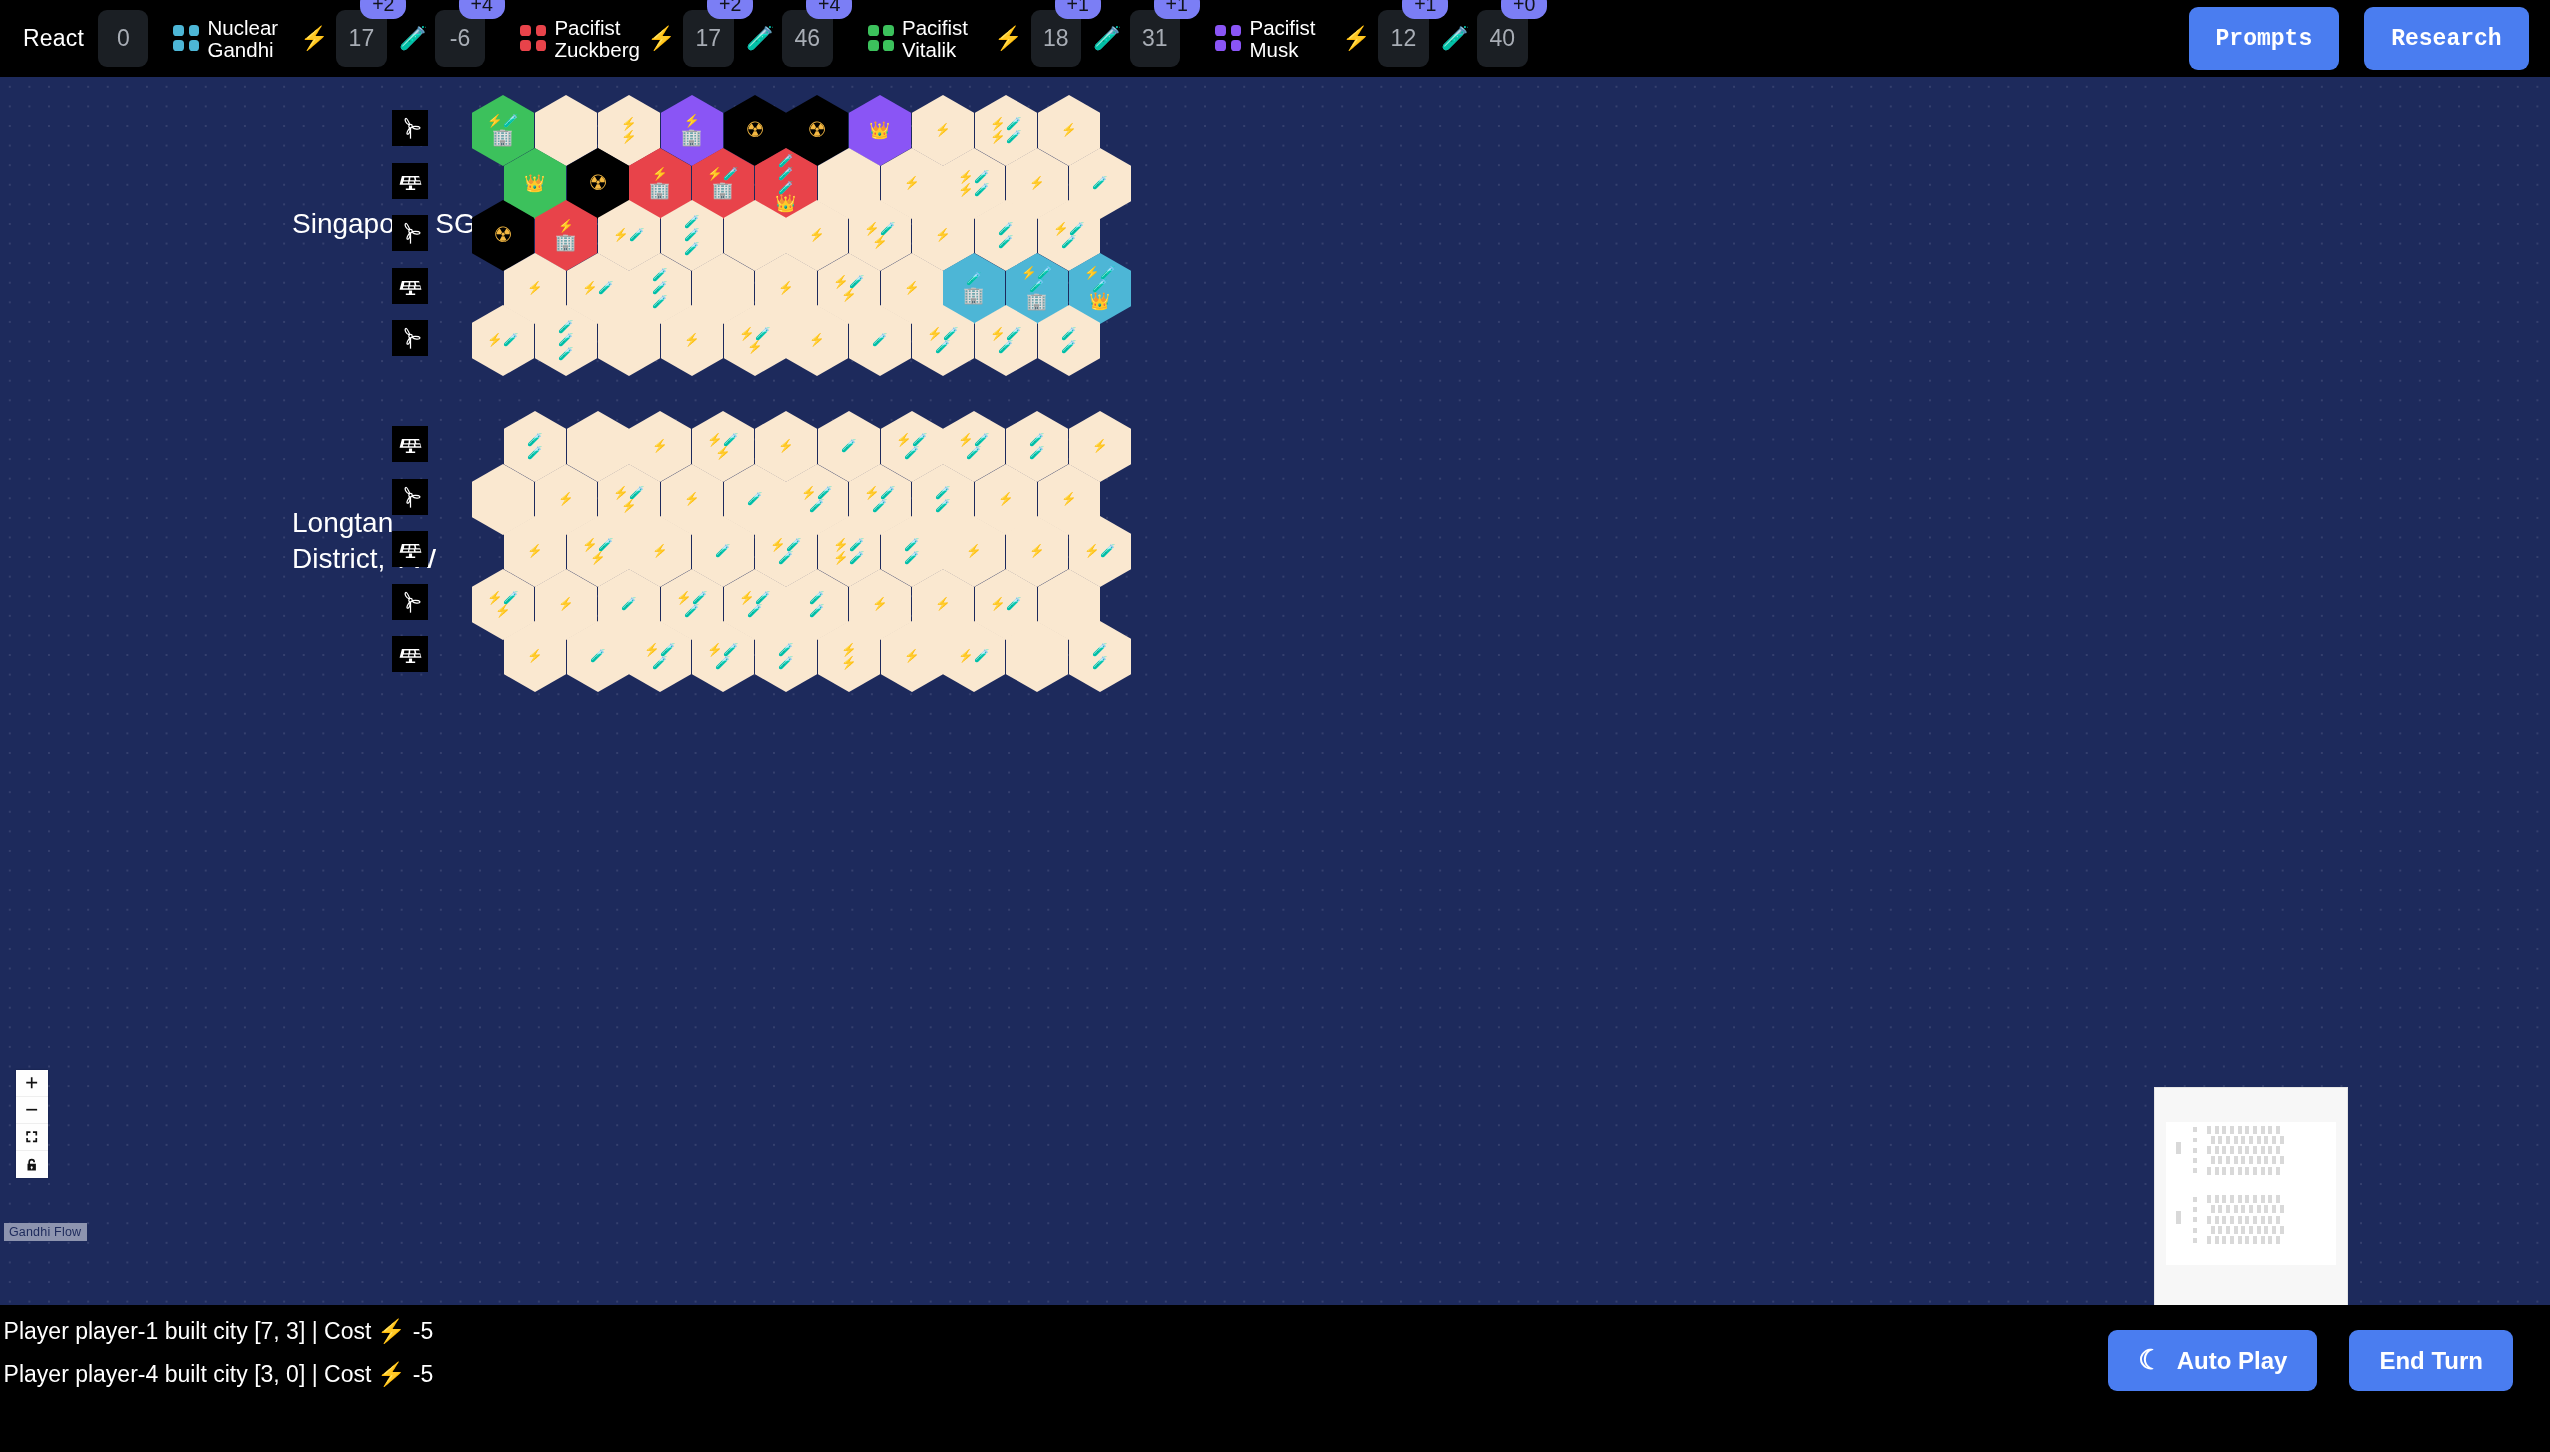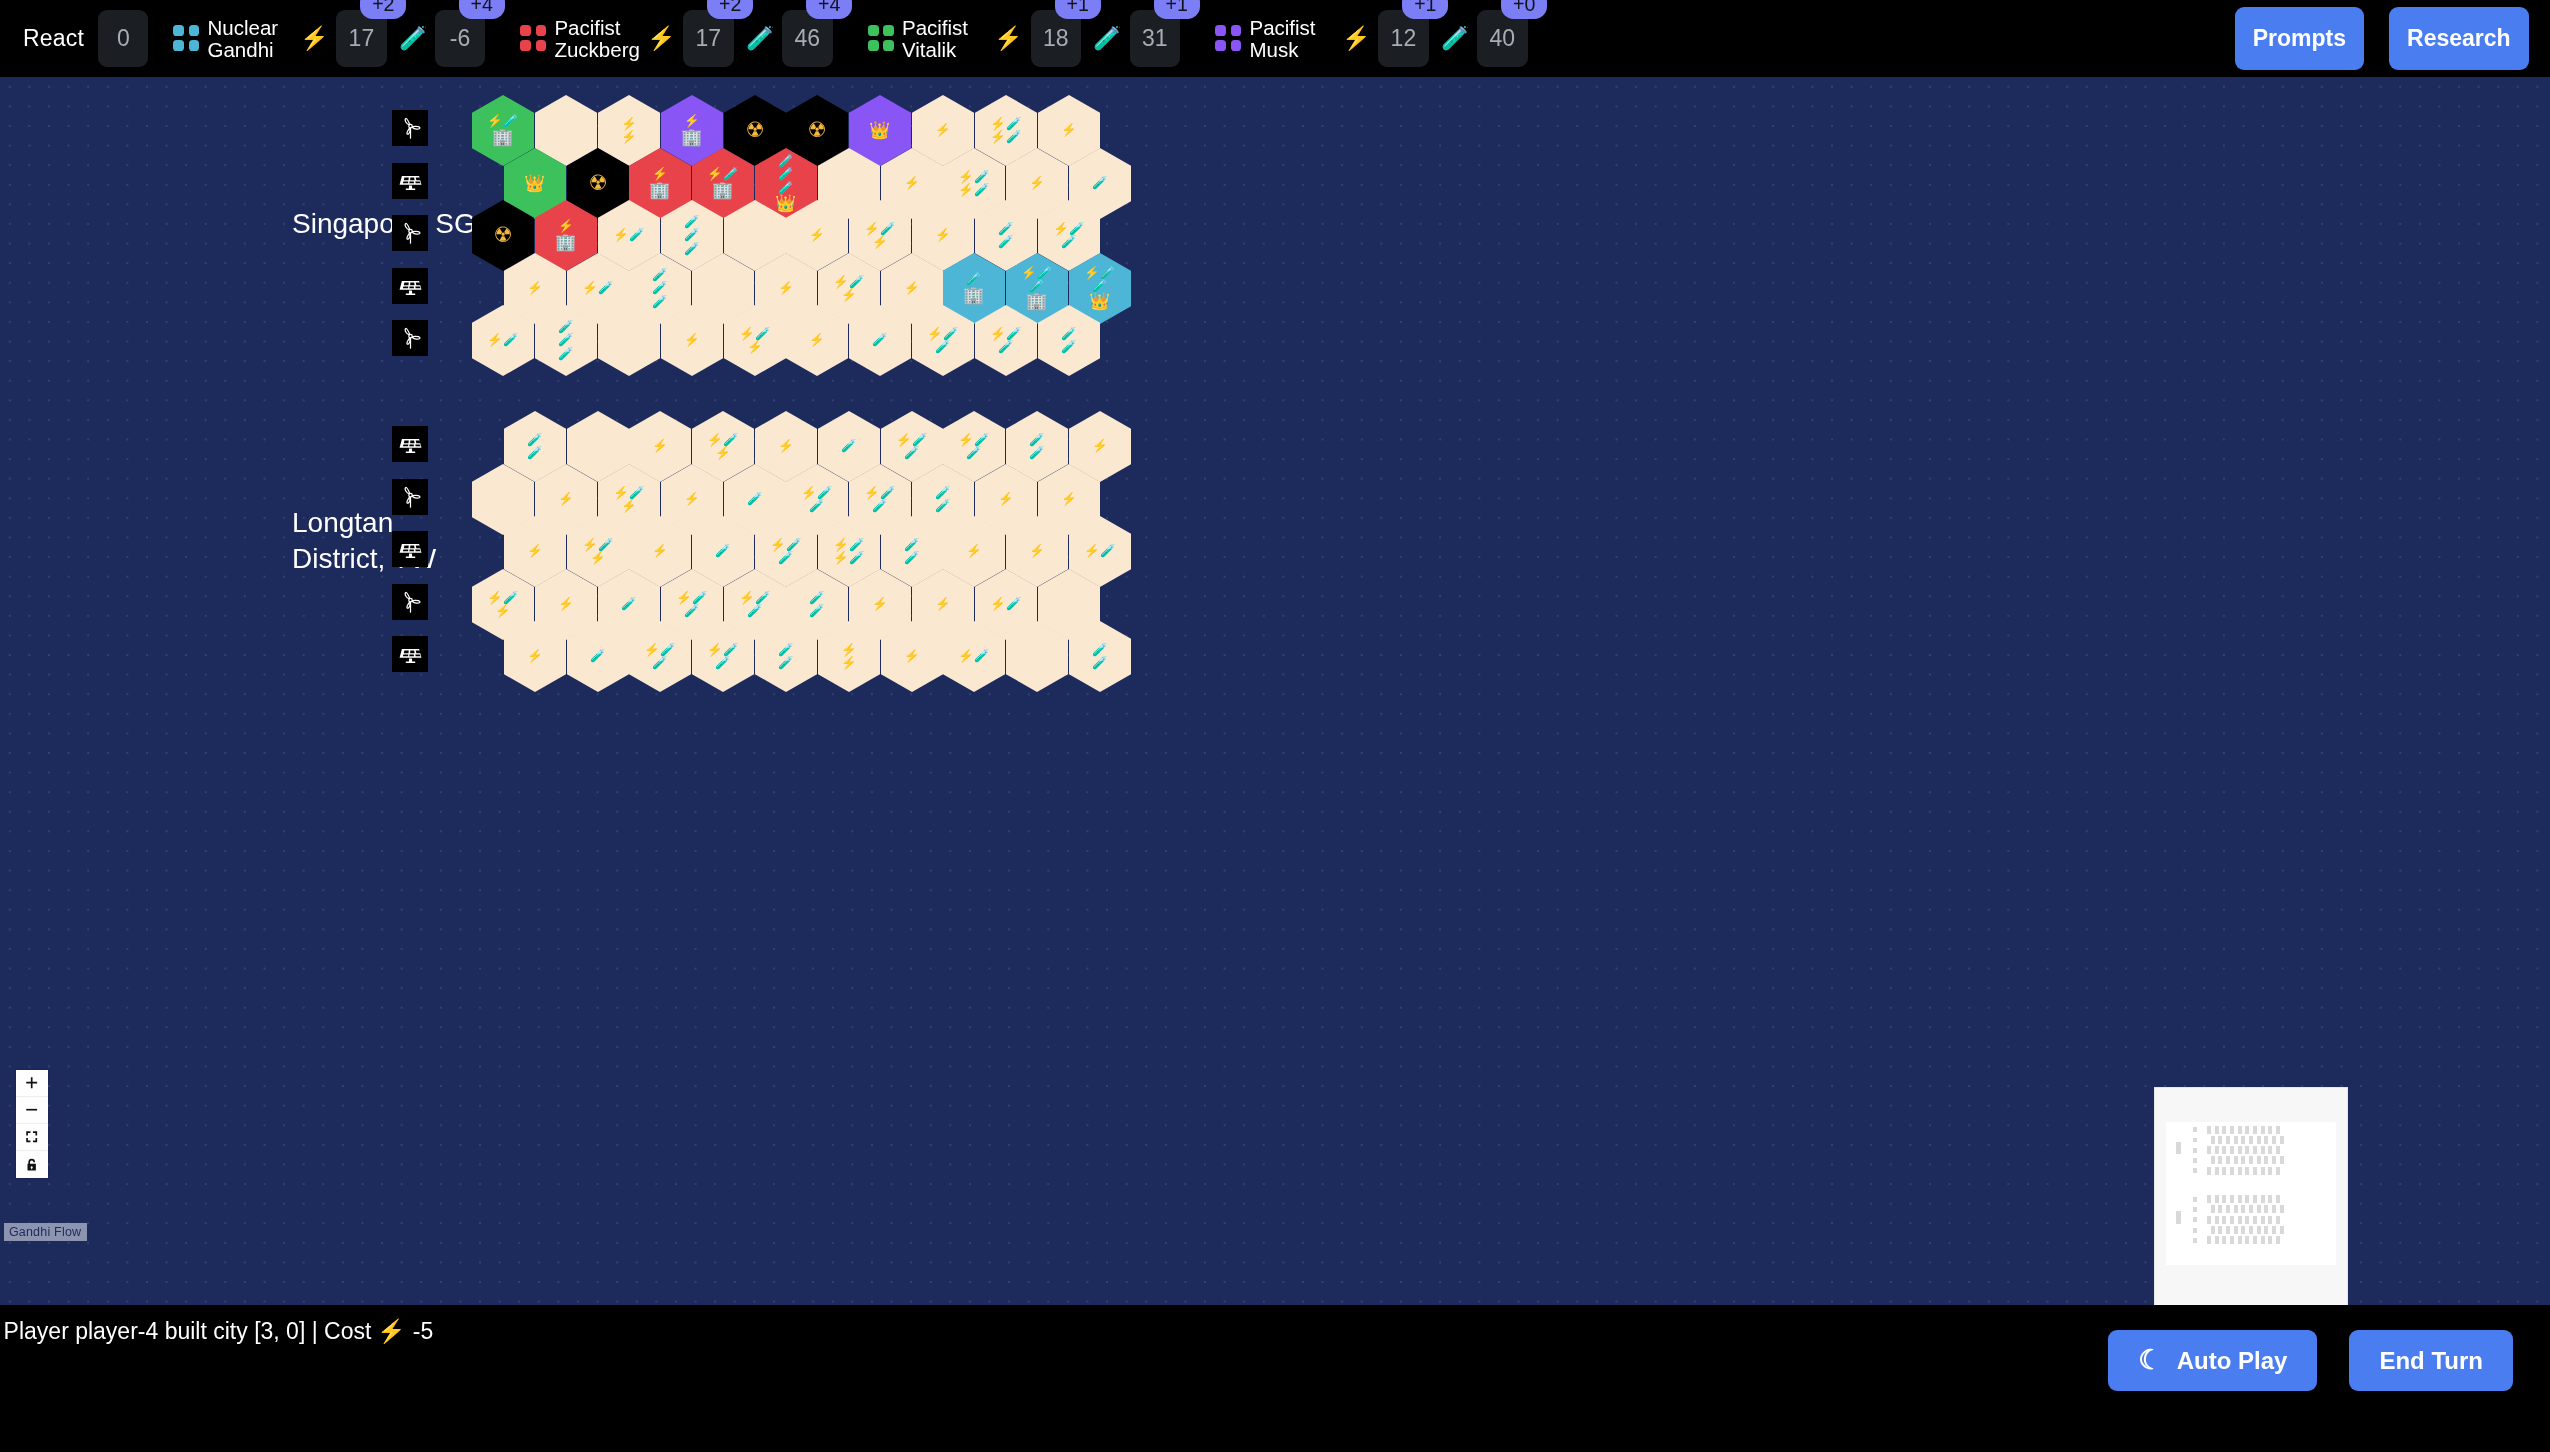--- a/index.html
+++ b/index.html
@@ -39,22 +39,22 @@
     position:absolute; top:-19.6px; right:-19.6px;
     background:#7b7ef5; color:#11131a; font-size:19.6px;
     border-radius:12.5px; padding:2.7px 11.6px; min-width:46px; text-align:center;
     font-weight:400;
   }
   .gap-sm{ width:9px; }
   .gap-md{ width:30px; }
   .spacer{ flex:1 1 auto; }
   .btn-primary{
     background:#4a7df0; color:#fff; border:none; border-radius:9px;
-    font-size:23px; font-weight:700; padding:0 18px; height:63px;
-    font-family:Liberation Sans, sans-serif; cursor:pointer;
+    font-size:23px; font-weight:700; padding:0 27px; height:63px;
+    font-family:Liberation Mono, monospace; cursor:pointer;
   }
   .btn-primary + .btn-primary{ margin-left:25px; }
 
   
   #canvas{
     position:absolute; left:0; top:77px; width:2550px; height:1229px;
     background:#1d2a5c;
     background-image:radial-gradient(#35406e 1.2px, transparent 1.3px);
     background-size:19.6px 19.6px;
     overflow:hidden;
@@ -1075,20 +1075,21 @@
         <div class="mm-dot" style="left: 95px; top: 114px; width: 4.5px; height: 8px;"></div>
         <div class="mm-dot" style="left: 102px; top: 114px; width: 4.5px; height: 8px;"></div>
         <div class="mm-dot" style="left: 110px; top: 114px; width: 4.5px; height: 8px;"></div>
         <div class="mm-dot" style="left: 10.7px; top: 89px; width: 4.5px; height: 12.5px;"></div>
       </div>
   </div>
 </div>
 
 <div id="logbar">
   <div id="loglist">
+      <div class="logline">Player player-1 built city [7, 3] | Cost  ⚡ -5</div>
       <div class="logline">Player player-4 built city [3, 0] | Cost  ⚡ -5</div>
     </div>
   <div id="bottom-actions">
     <button class="btn-action">
       <span class="moon">☾</span>
       <span>Auto Play</span>
     </button>
     <button class="btn-action">
       <span>End Turn</span>
     </button>

